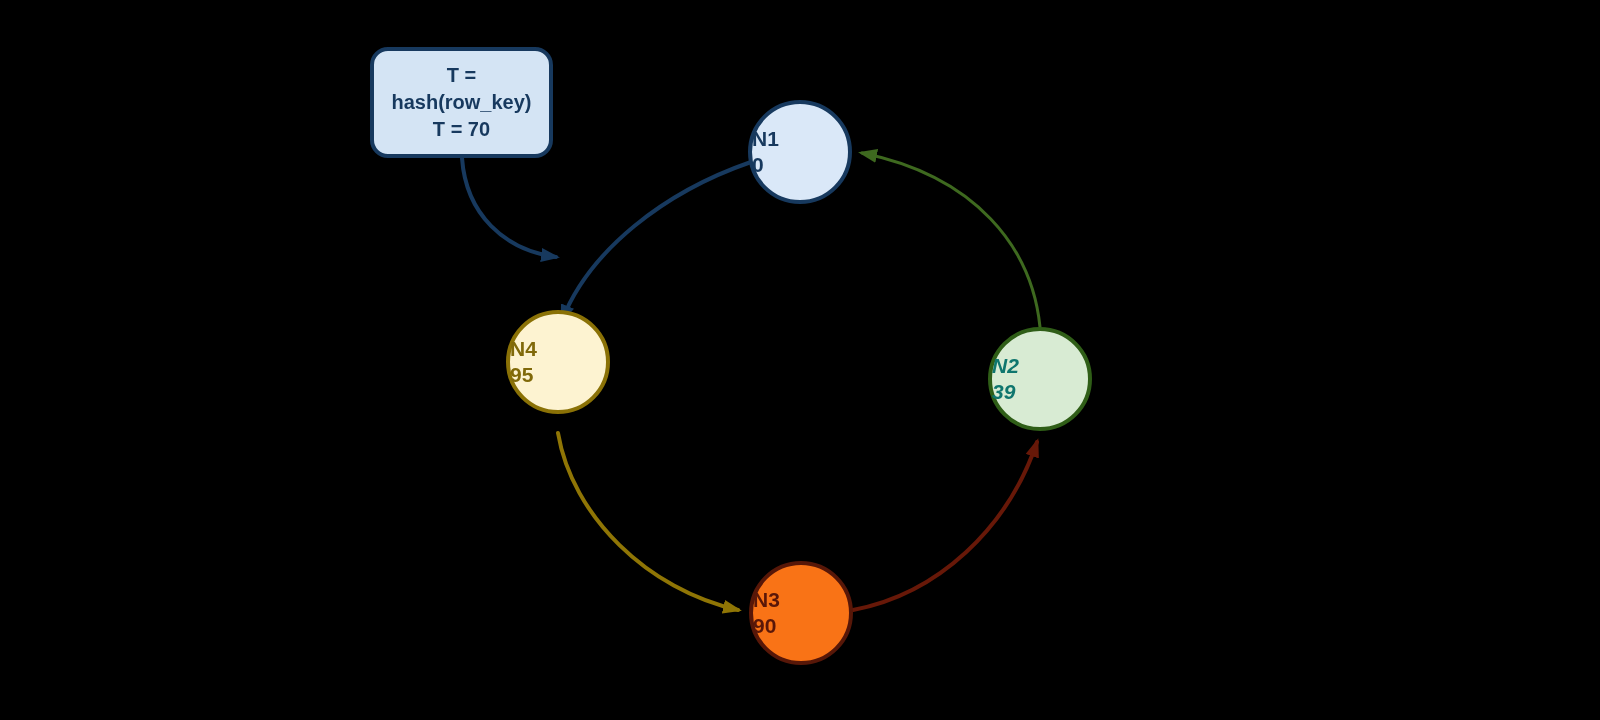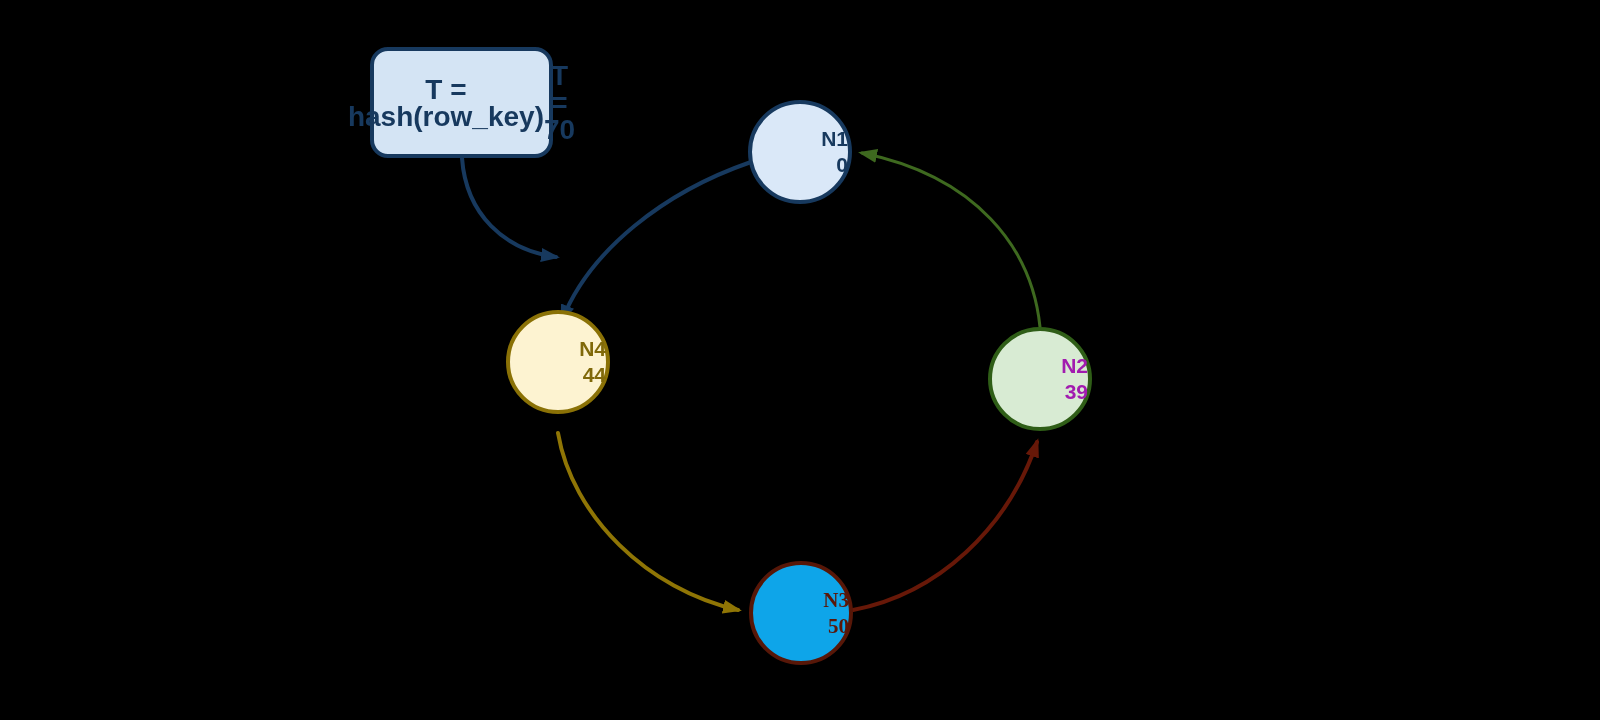--- a/index.html
+++ b/index.html
@@ -32,39 +32,39 @@
     position: absolute;
     left: 370px;
     top: 47px;
     width: 183px;
     height: 111px;
     box-sizing: border-box;
     border: 4px solid #17395e;
     border-radius: 18px;
     background: #d4e4f4;
     display: flex;
-    flex-direction: row;
+    flex-direction: column;
     align-items: center;
     justify-content: center;
     font-weight: bold;
-    font-size: 28px;
+    font-size: 20px;
     line-height: 27px;
     color: #17395e;
     text-align: center;
   }
   .node {
     position: absolute;
     width: 104px;
     height: 104px;
     box-sizing: border-box;
     border-radius: 50%;
     border: 4px solid;
     display: flex;
     flex-direction: column;
-    align-items: flex-end;
+    align-items: flex-start;
     justify-content: center;
     text-align: center;
     font-weight: bold;
     font-size: 21px;
     line-height: 26px;
   }
   .node-n1 { left: 748px; top: 100px; }
   .node-n2 { left: 988px; top: 327px; }
   .node-n3 { left: 749px; top: 561px; }
   .node-n4 { left: 506px; top: 310px; }
@@ -104,28 +104,28 @@
   <div class="note-box" style="background: rgb(212, 228, 244); border-color: rgb(23, 57, 94); color: rgb(23, 57, 94);">
     <div>T = hash(row_key)</div>
     <div>T = 70</div>
   </div>
 
   <div class="node node-n1" style="background: rgb(218, 232, 248); border-color: rgb(23, 57, 94); color: rgb(23, 57, 94);">
     <div>N1</div>
     <div>0</div>
   </div>
 
-  <div class="node node-n2" style="background: rgb(216, 235, 211); border-color: rgb(47, 94, 23); color: #a21caf;">
+  <div class="node node-n2" style="background: rgb(216, 235, 211); border-color: rgb(47, 94, 23); color: #0f766e; font-style: italic;">
     <div>N2</div>
     <div>39</div>
   </div>
 
-  <div class="node node-n3" style="background: #0ea5e9; border-color: rgb(87, 23, 8); color: rgb(90, 23, 8); font-family: Liberation Serif, serif;">
+  <div class="node node-n3" style="background: #f97316; border-color: rgb(87, 23, 8); color: rgb(90, 23, 8);">
     <div>N3</div>
-    <div>50</div>
+    <div>90</div>
   </div>
 
   <div class="node node-n4" style="background: rgb(253, 243, 209); border-color: rgb(138, 113, 6); color: rgb(128, 105, 10);">
     <div>N4</div>
-    <div>44</div>
+    <div>95</div>
   </div>
 
 </div>
 
 </body></html>

